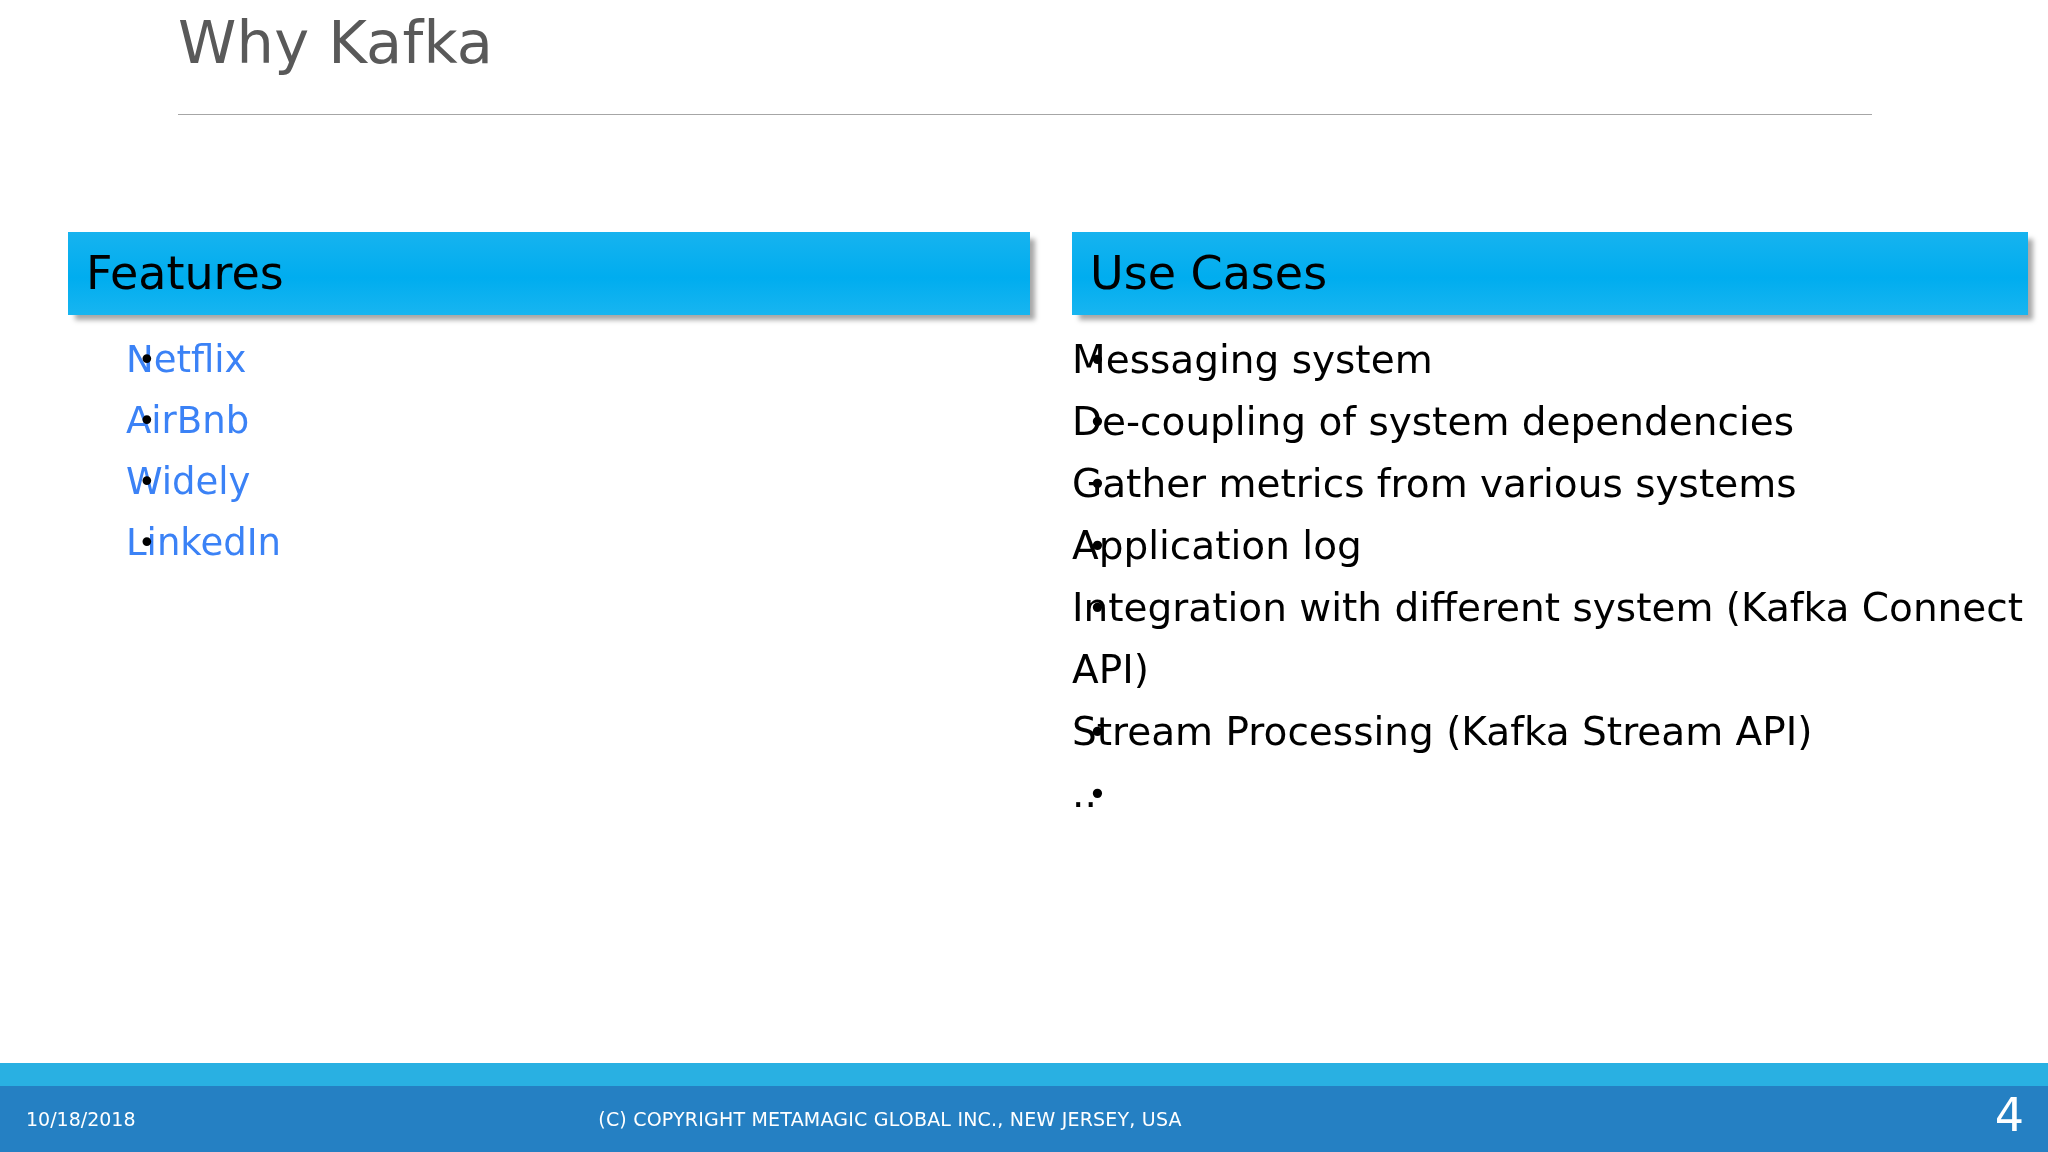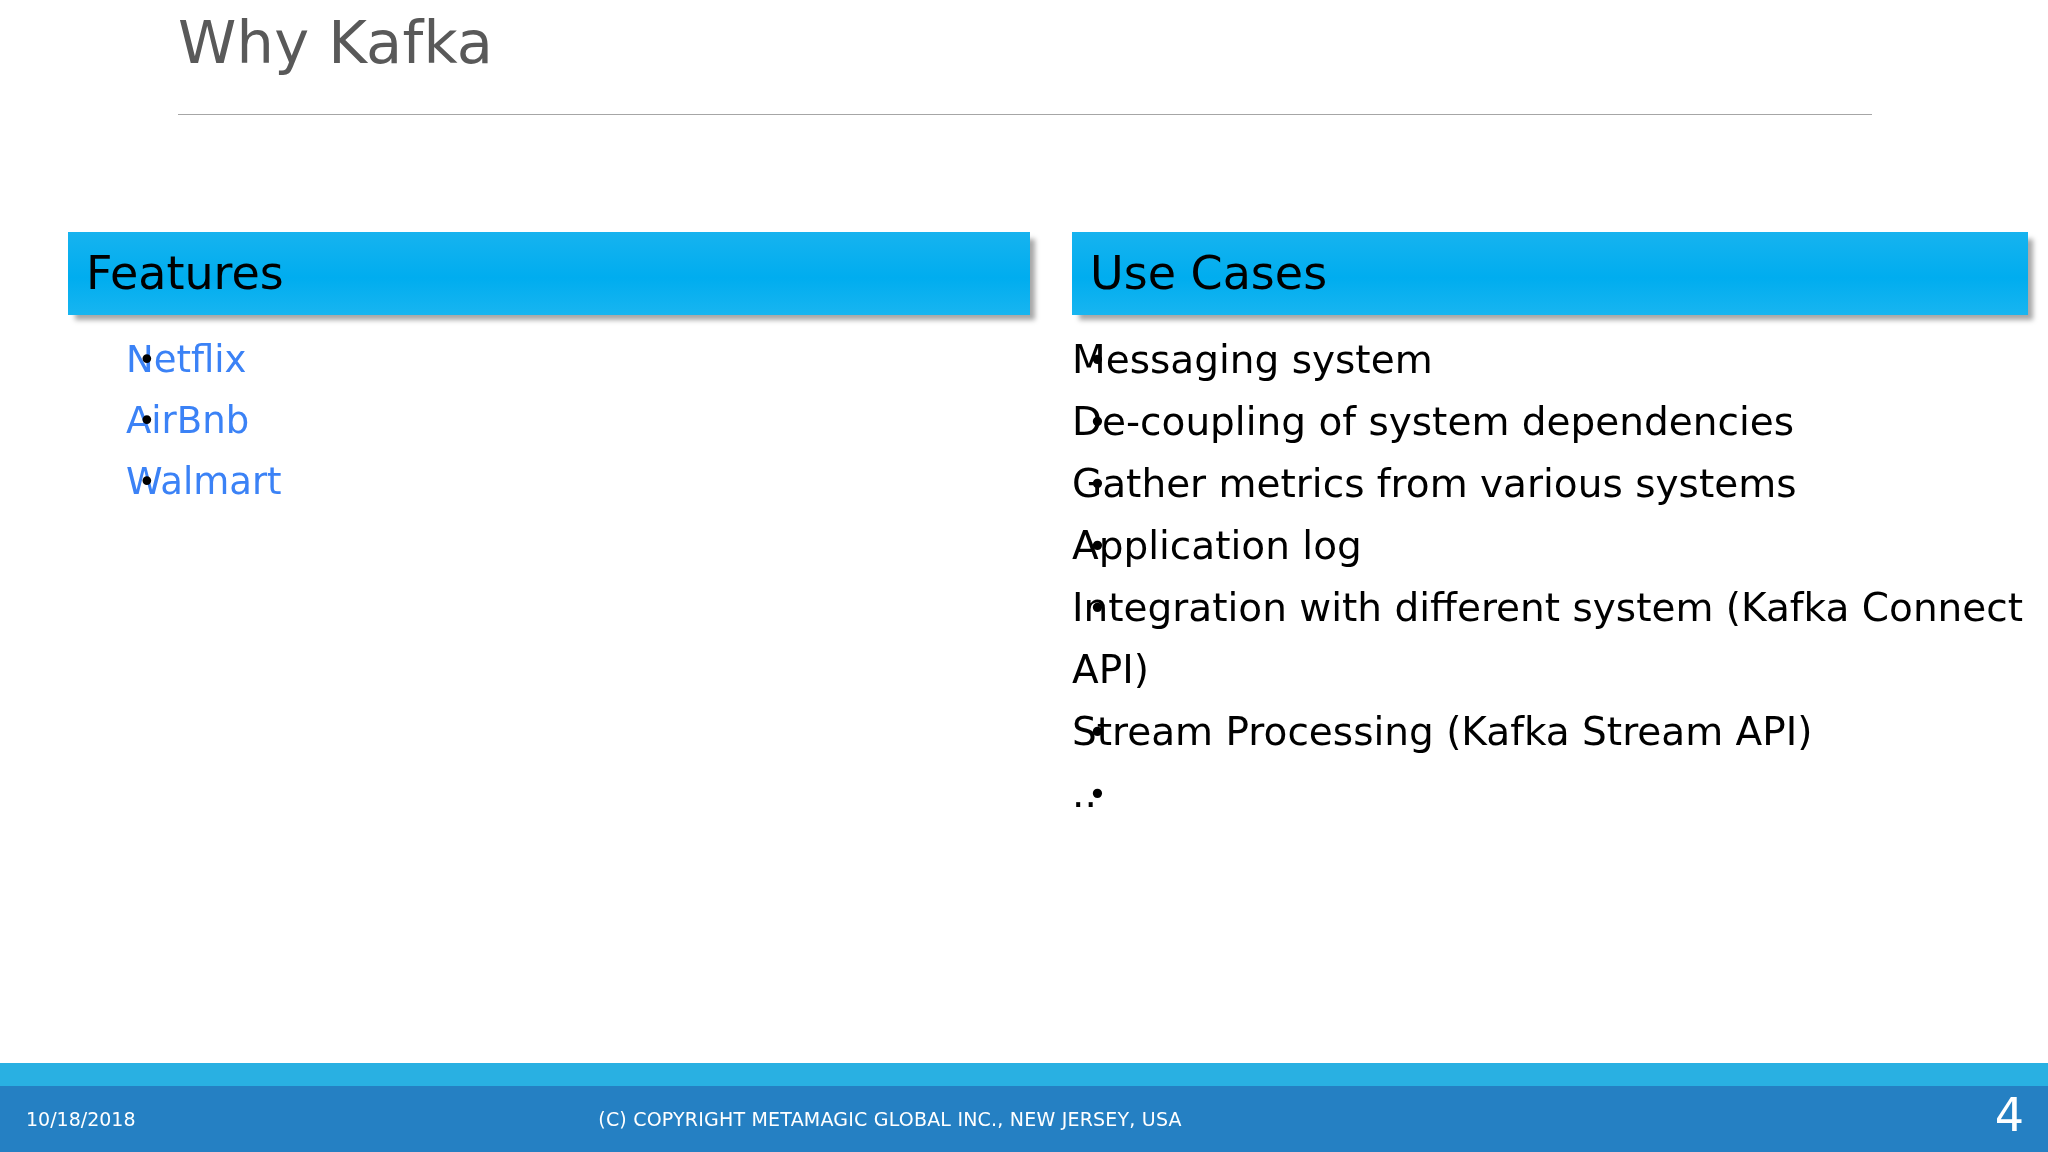--- a/index.html
+++ b/index.html
@@ -179,21 +179,24 @@
   <div class="col-body-left">
 
     <ul class="sub">
       <li>
         <span>Netflix</span>
       </li>
       <li>
         <span>AirBnb</span>
       </li>
       <li>
-        <span>Walmart</span>
+        <span>Widely</span>
+      </li>
+      <li>
+        <span>LinkedIn</span>
       </li>
     </ul>
   </div>
 </div>
 
 <div class="column right">
 
   <div class="col-header">
     <span class="col-header-label">Use Cases</span>
   </div>

